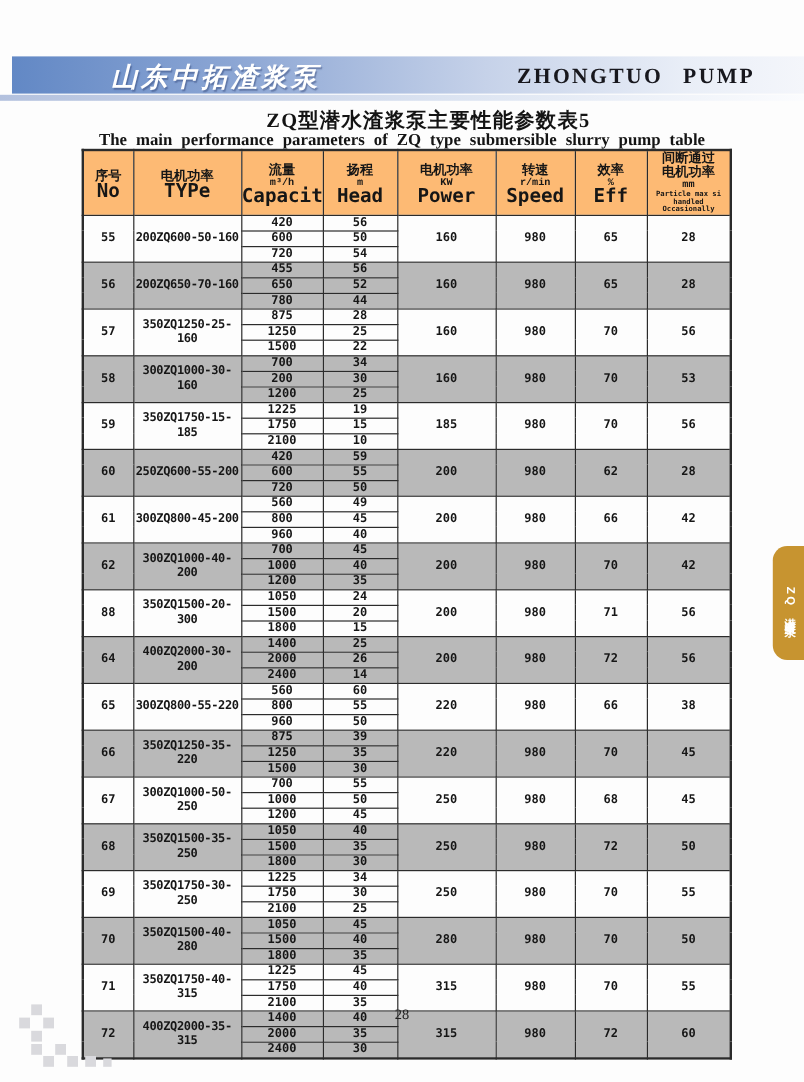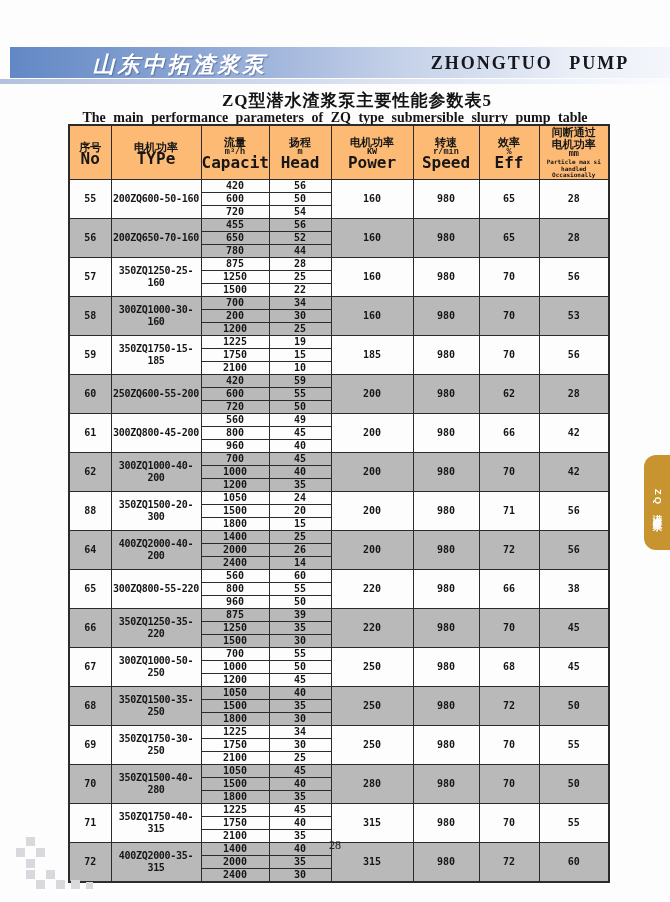--- a/index.html
+++ b/index.html
@@ -282,21 +282,21 @@
           <tr>
             <td class="cell-cap">1500</td>
             <td class="cell-head">20</td>
           </tr>
           <tr>
             <td class="cell-cap">1800</td>
             <td class="cell-head">15</td>
           </tr>
           <tr>
             <td class="cell-no shaded" rowspan="3">64</td>
-            <td class="cell-model shaded" rowspan="3">400ZQ2000-40-200</td>
+            <td class="cell-model shaded" rowspan="3">400ZQ2000-30-200</td>
             <td class="cell-cap shaded">1400</td>
             <td class="cell-head shaded">25</td>
             <td class="cell-power shaded" rowspan="3">200</td>
             <td class="cell-speed shaded" rowspan="3">980</td>
             <td class="cell-eff shaded" rowspan="3">72</td>
             <td class="cell-particle shaded" rowspan="3">56</td>
           </tr>
           <tr>
             <td class="cell-cap shaded">2000</td>
             <td class="cell-head shaded">26</td>

